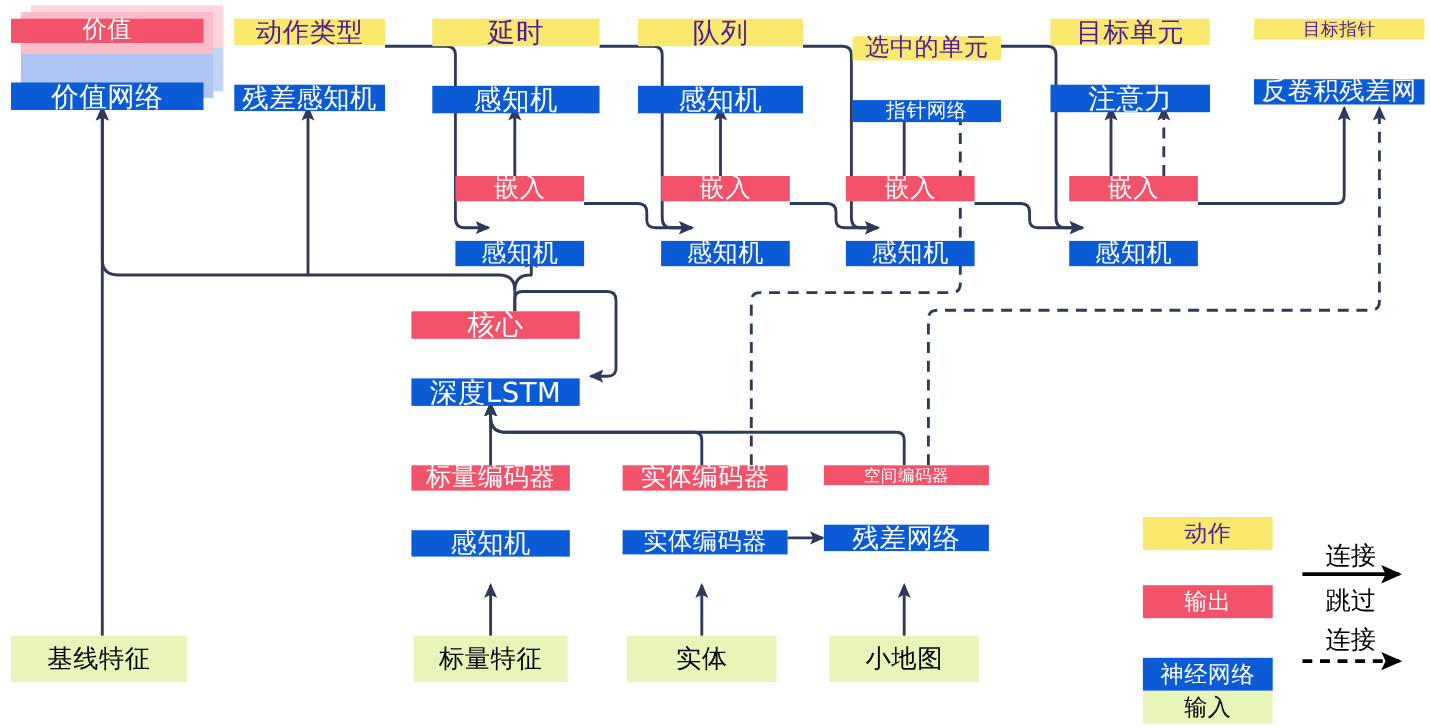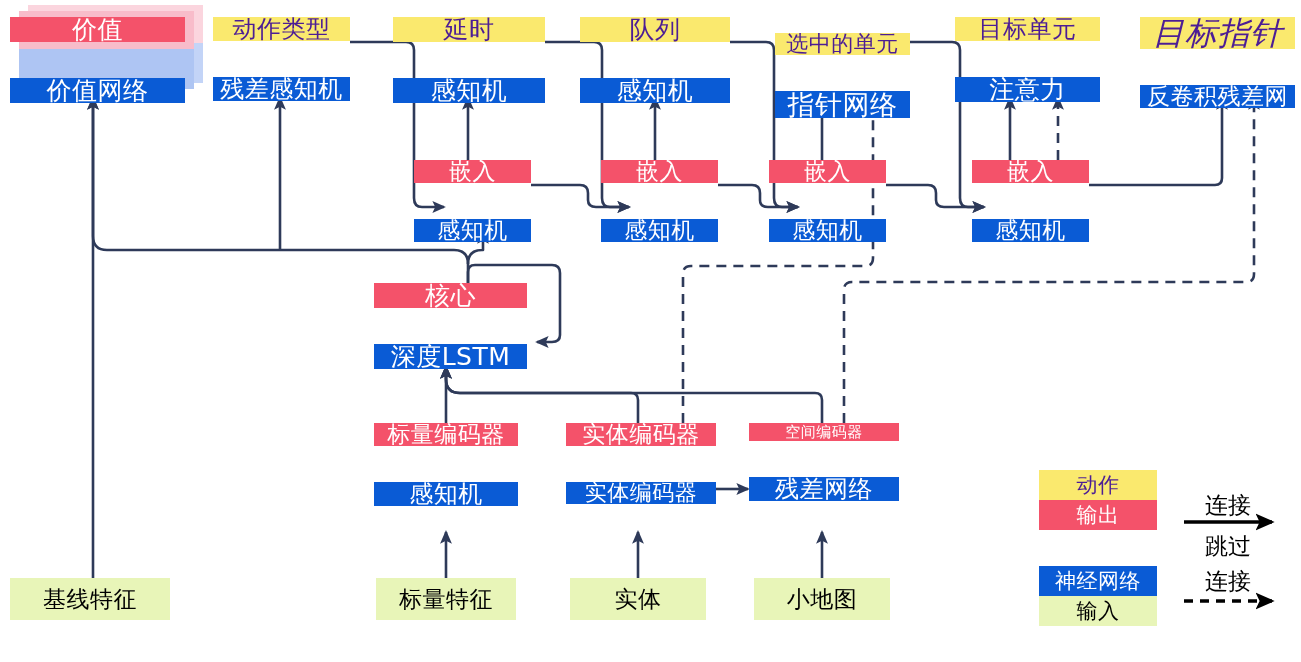--- a/index.html
+++ b/index.html
@@ -128,51 +128,51 @@
   <div class="shadow-card" style="left:28px; top:5px; width:175px; height:78px;">
     <div class="s-top" style="height:38px; background:#FBD5DE;"></div>
     <div class="s-bot" style="height:40px; background:#C3D4F7;"></div>
   </div>
   <div class="shadow-card" style="left:19px; top:11px; width:175px; height:78px;">
     <div class="s-top" style="height:38px; background:#F8BCCA;"></div>
     <div class="s-bot" style="height:40px; background:#AEC5F3;"></div>
   </div>
 
   <div class="node" style="left:10px; top:17px; width:175px; height:78px;">
-    <div class="cell cell-out" style="height:38px; font-size:25px;">价值</div>
+    <div class="cell cell-out" style="height:38px; font-size:22px;">价值</div>
     <div class="cell cell-net" style="height:40px; font-size:25px;">价值网络</div>
   </div>
 
   <div class="node" style="left:213px; top:17px; width:137px; height:78px;">
     <div class="cell cell-top" style="height:38px; font-size:24px;">动作类型</div>
     <div class="cell cell-net" style="height:40px; font-size:24px;">残差感知机</div>
   </div>
 
   <div class="node" style="left:393px; top:17px; width:152px; height:78px;">
     <div class="cell cell-top" style="height:38px; font-size:25px;">延时</div>
     <div class="cell cell-net" style="height:40px; font-size:25px;">感知机</div>
   </div>
 
   <div class="node" style="left:580px; top:17px; width:150px; height:78px;">
     <div class="cell cell-top" style="height:38px; font-size:25px;">队列</div>
     <div class="cell cell-net" style="height:40px; font-size:25px;">感知机</div>
   </div>
 
   <div class="node" style="left:775px; top:33px; width:135px; height:78px;">
     <div class="cell cell-top" style="height:38px; font-size:22px;">选中的单元</div>
-    <div class="cell cell-net" style="height:40px; font-size:27px;">指针网络</div>
+    <div class="cell cell-net" style="height:40px; font-size:18px;">指针网络</div>
   </div>
 
   <div class="node" style="left:955px; top:17px; width:145px; height:78px;">
     <div class="cell cell-top" style="height:38px; font-size:24px;">目标单元</div>
     <div class="cell cell-net" style="height:40px; font-size:25px;">注意力</div>
   </div>
 
   <div class="node" style="left:1140px; top:17px; width:155px; height:78px;">
-    <div class="cell cell-top" style="height:38px; font-size:32px;font-style:italic;">目标指针</div>
+    <div class="cell cell-top" style="height:38px; font-size:16px;">目标指针</div>
     <div class="cell cell-net" style="height:40px; font-size:23px;">反卷积残差网</div>
   </div>
 
   <div class="node" style="left:414px; top:160px; width:117px; height:72px;">
     <div class="cell cell-out" style="height:34px; font-size:23px;">嵌入</div>
     <div class="cell cell-net" style="height:38px; font-size:23px;">感知机</div>
   </div>
 
   <div class="node" style="left:601px; top:160px; width:117px; height:72px;">
     <div class="cell cell-out" style="height:34px; font-size:23px;">嵌入</div>
@@ -220,21 +220,21 @@
   <div class="node" style="left:570px; top:578px; width:136px; height:42px;">
     <div class="cell cell-input" style="height:42px; font-size:23px;">实体</div>
   </div>
 
   <div class="node" style="left:754px; top:578px; width:136px; height:42px;border-radius:10px;">
     <div class="cell cell-input" style="height:42px; font-size:23px;">小地图</div>
   </div>
 
   <div id="legend-swatches" style="left:1039px; top:470px; width:118px;">
     <div class="cell cell-top" style="height:30px; font-size:21px;">动作</div>
-    <div class="cell cell-out" style="height:30px; font-size:21px;">输出</div>
+    <div class="cell cell-out" style="height:30px; font-size:21px;margin-top:32px;">输出</div>
     <div class="cell cell-net" style="height:30px; font-size:21px;">神经网络</div>
     <div class="cell cell-input" style="height:30px; font-size:21px;">输入</div>
   </div>
 
   <div class="leg-label" style="left:1184px; top:490px; width:88px; font-size:23px;">连接</div>
 
   <div class="leg-label" style="left:1184px; top:531px; width:88px; font-size:23px;">跳过</div>
 
   <div class="leg-label" style="left:1184px; top:566px; width:88px; font-size:23px;">连接</div>
 

